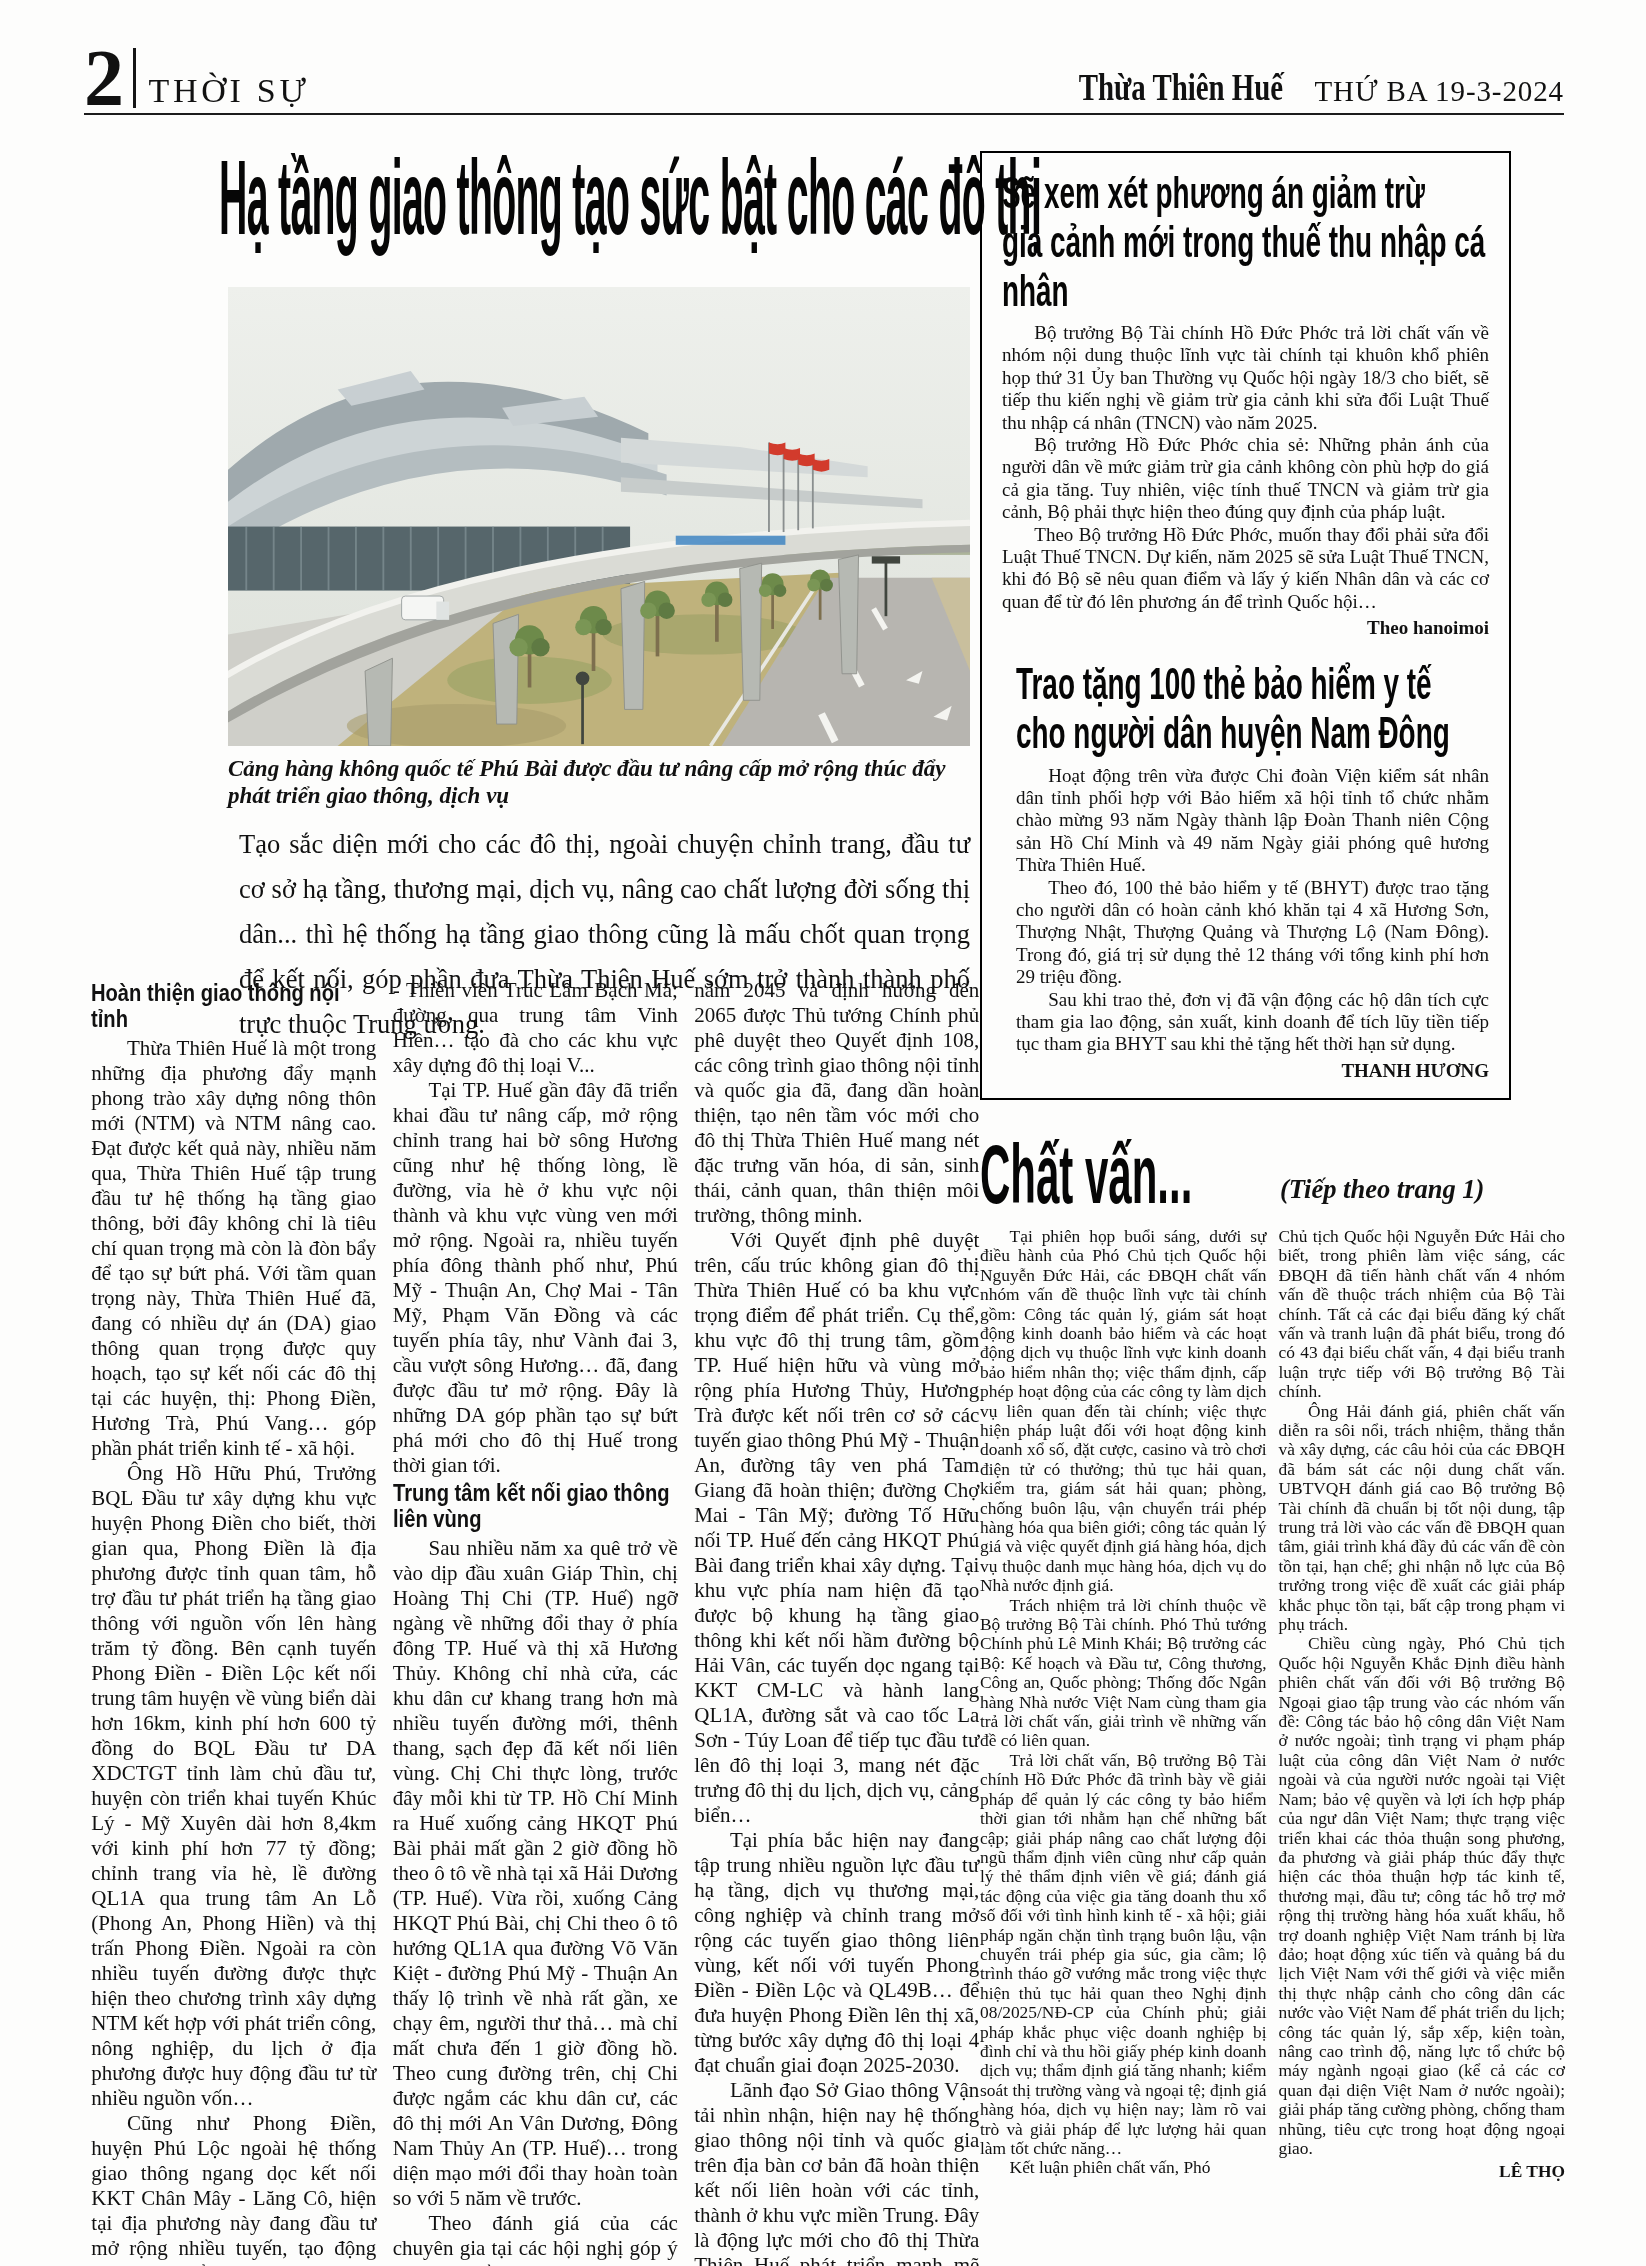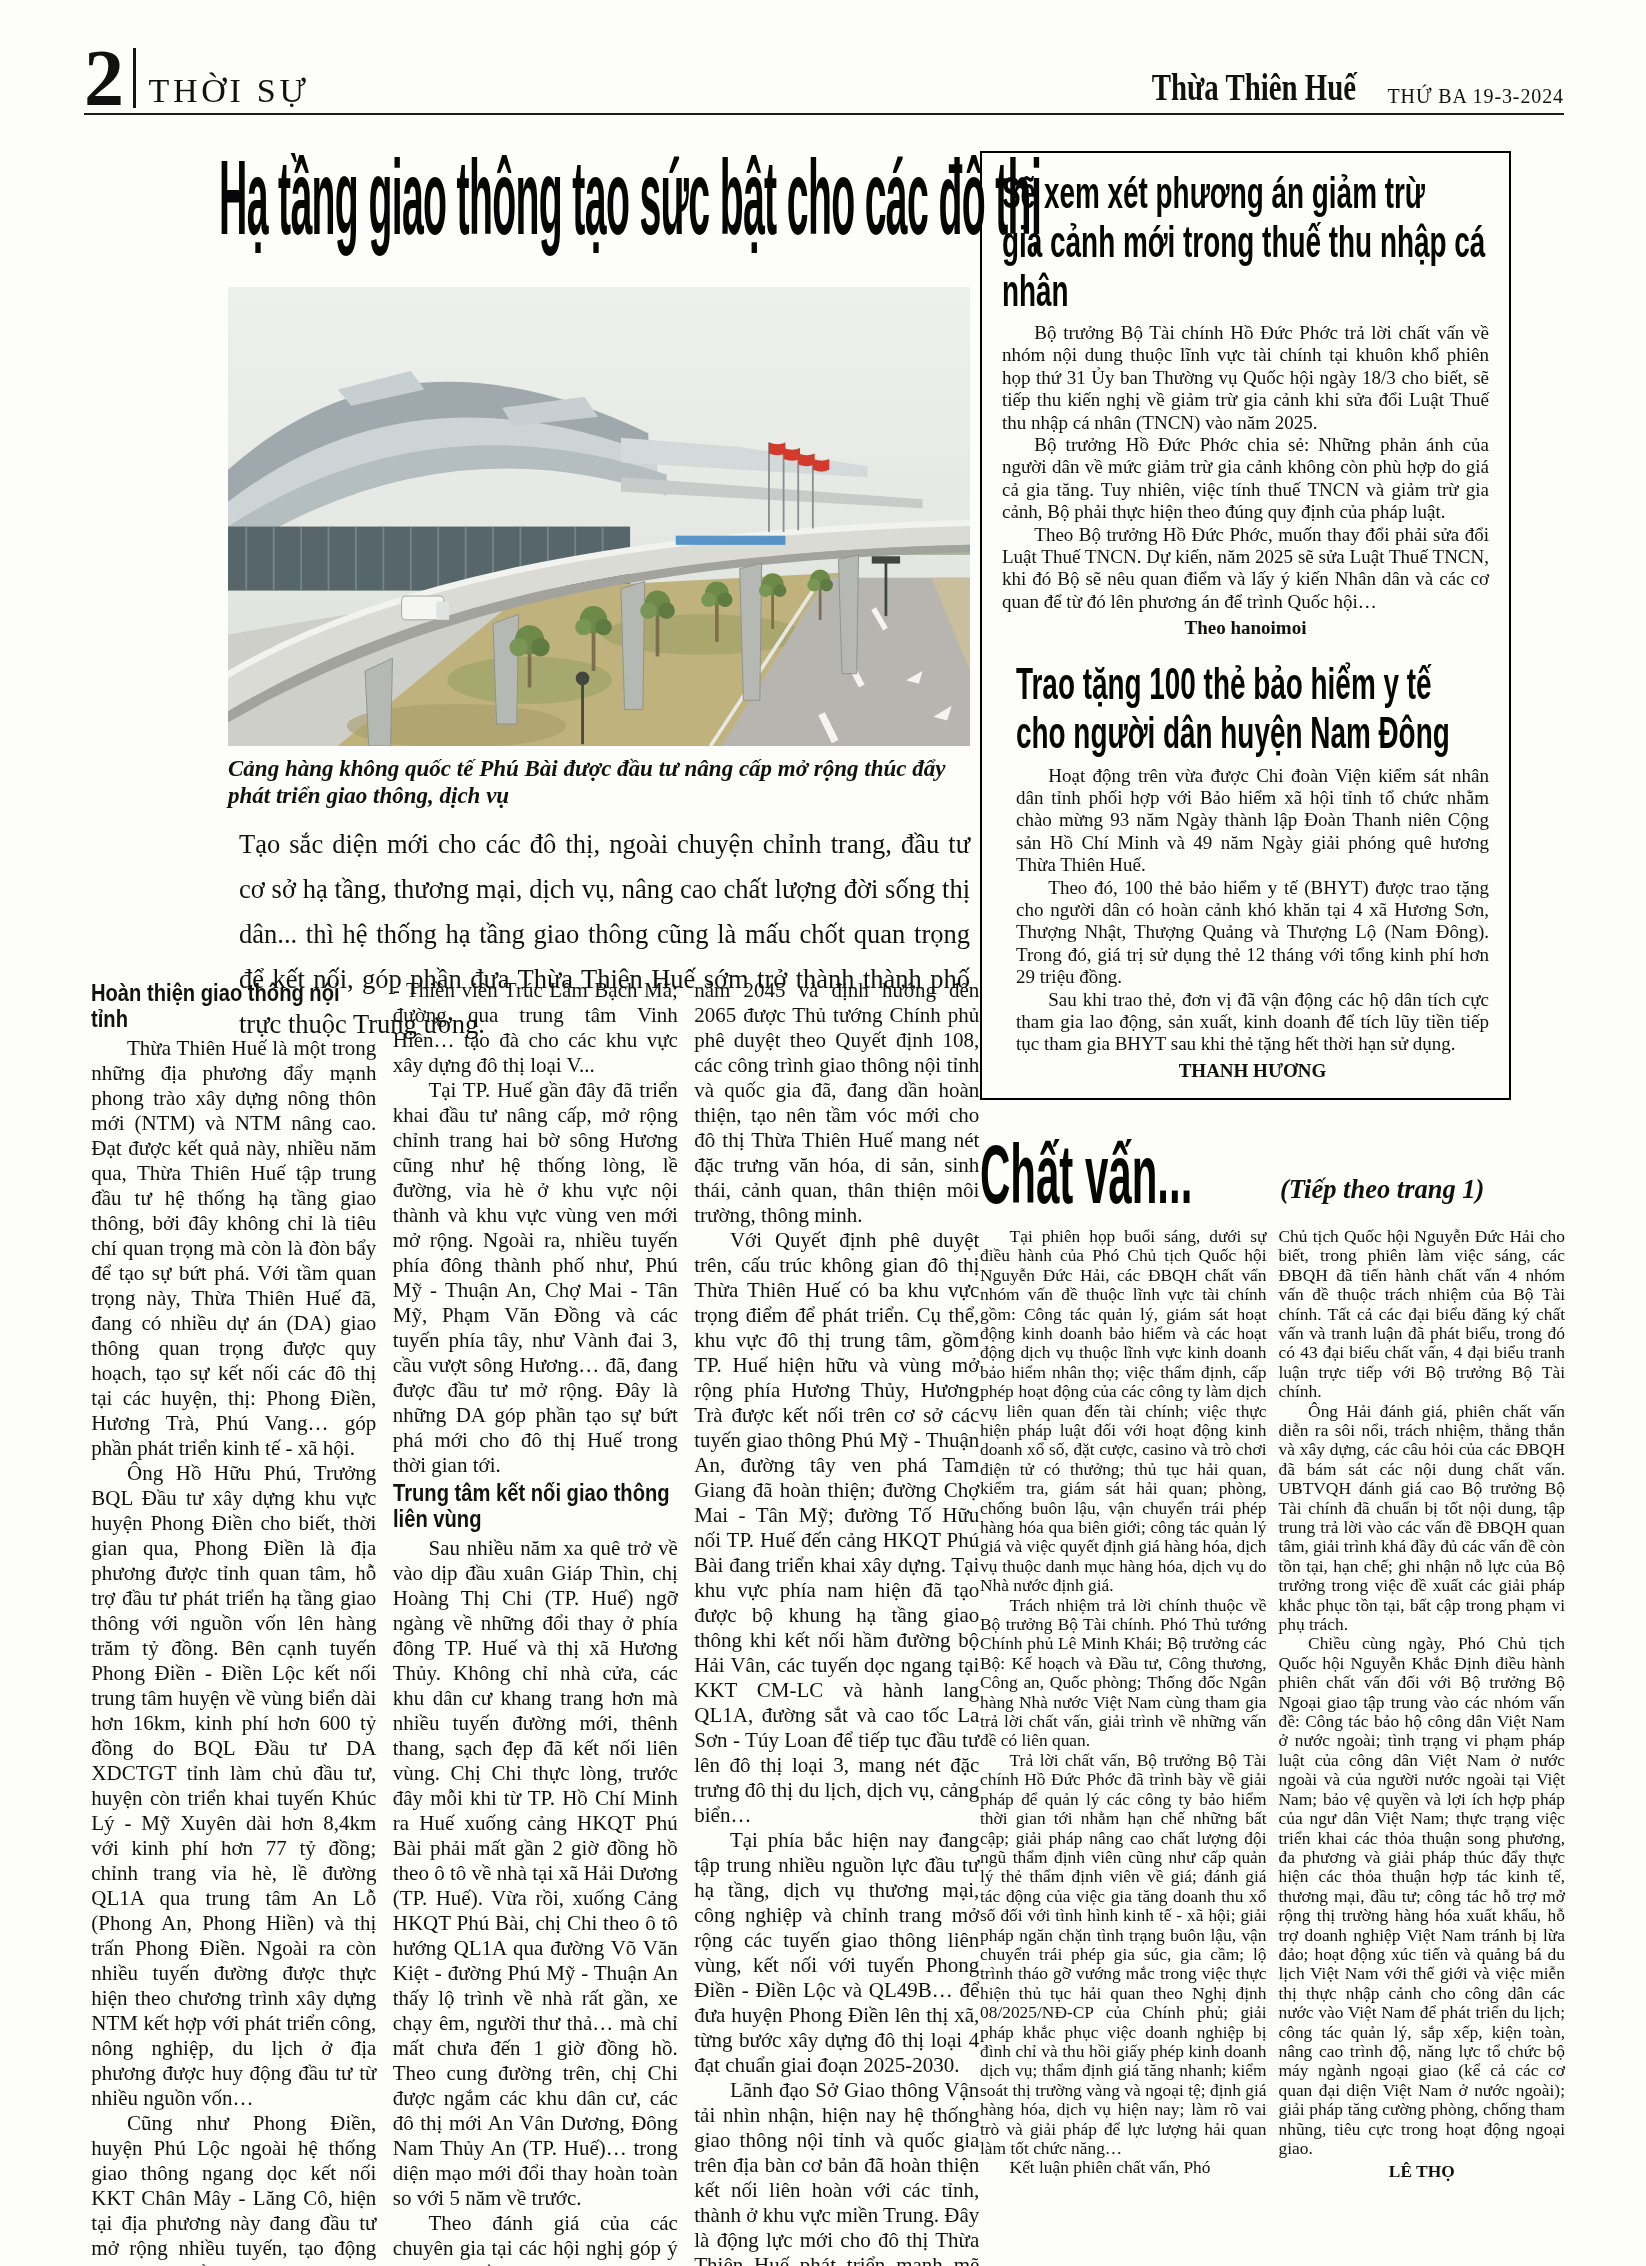--- a/index.html
+++ b/index.html
@@ -8,42 +8,42 @@
   
   .header{position:absolute;left:84px;top:35px;width:1480px;height:80px;
           border-bottom:2.7px solid #1c1c1c;display:flex;align-items:flex-end;
           justify-content:space-between;padding-bottom:3.7px;box-sizing:border-box;}
   .header-left{display:flex;align-items:flex-end;}
   .pageno{font-size:80px;font-weight:bold;line-height:.78;font-family:"Liberation Serif",serif;}
   .vbar{width:2.7px;height:60px;background:#151515;margin:0 12.8px 1.8px 9.1px;}
   .section{font-size:34px;letter-spacing:3.7px;line-height:1;margin-bottom:1.8px;}
   .header-right{display:flex;align-items:flex-end;gap:31px;padding-bottom:3.7px;}
   .masthead{font-weight:bold;font-size:37px;line-height:1;transform:scaleX(.78);transform-origin:right bottom;}
-  .issue-date{font-size:20px;line-height:1;letter-spacing:0.9px;}
+  .issue-date{font-size:29px;line-height:1;letter-spacing:0.9px;}
   
   .cond{font-family:"Liberation Sans","DejaVu Sans",sans-serif;font-weight:bold;color:#060606;}
   .main-headline{position:absolute;left:135px;top:9.1px;font-size:106px;line-height:1.1;
                  white-space:nowrap;transform:scaleX(.37);transform-origin:left top;letter-spacing:-1.8px;}
   
   .left-block{position:absolute;left:84px;top:130px;width:897px;}
   .photo-wrap{position:absolute;left:144px;top:157px;width:742px;height:459px;overflow:hidden;background:#e9ebe7;}
   .caption{position:absolute;left:144px;top:625px;width:742px;font-weight:bold;font-style:italic;
            font-size:23px;line-height:27.4px;}
   .lead{position:absolute;left:155px;top:692px;width:731px;font-weight:normal;
         font-size:26.5px;line-height:45px;text-align:justify;}
   .cols{position:absolute;left:7.3px;top:848px;width:888px;display:flex;gap:16.4px;}
   .col{flex:1 1 0;font-size:21px;line-height:25px;text-align:justify;}
   
   .para{margin:0;}
   .t-p{text-indent:1.7em;}
   .t-cont{text-indent:0;}
   .t-sub{font-family:"Liberation Sans","DejaVu Sans",sans-serif;font-weight:bold;
          font-size:24px;line-height:26.5px;transform:scaleX(.84);transform-origin:left top;
          width:119%;text-align:left;text-indent:0;margin:1.8px 0 3.7px;}
-  .t-byline{text-align:center;font-weight:bold;text-indent:0;margin-top:3.7px;}
+  .t-byline{text-align:right;font-weight:bold;text-indent:0;margin-top:3.7px;}
   .t-line{text-indent:0;}
   
   .right-block{position:absolute;left:980px;top:151px;width:585px;}
   .news-box{border:2.7px solid #000;box-sizing:border-box;width:531px;padding:14.6px 20px 16.4px;}
   .box-title{font-size:45px;line-height:49px;transform:scaleX(.62);transform-origin:left top;width:161%;}
   .box-body{font-size:19px;line-height:22.4px;text-align:justify;margin-top:7.3px;}
   .box-article + .box-article{margin-top:20px;margin-left:14px;}
   .cv-head{position:relative;height:88px;margin-top:24px;}
   .cv-title{position:absolute;left:0;bottom:0;font-size:84px;line-height:.9;white-space:nowrap;
             transform:scaleX(.5);transform-origin:left bottom;}

